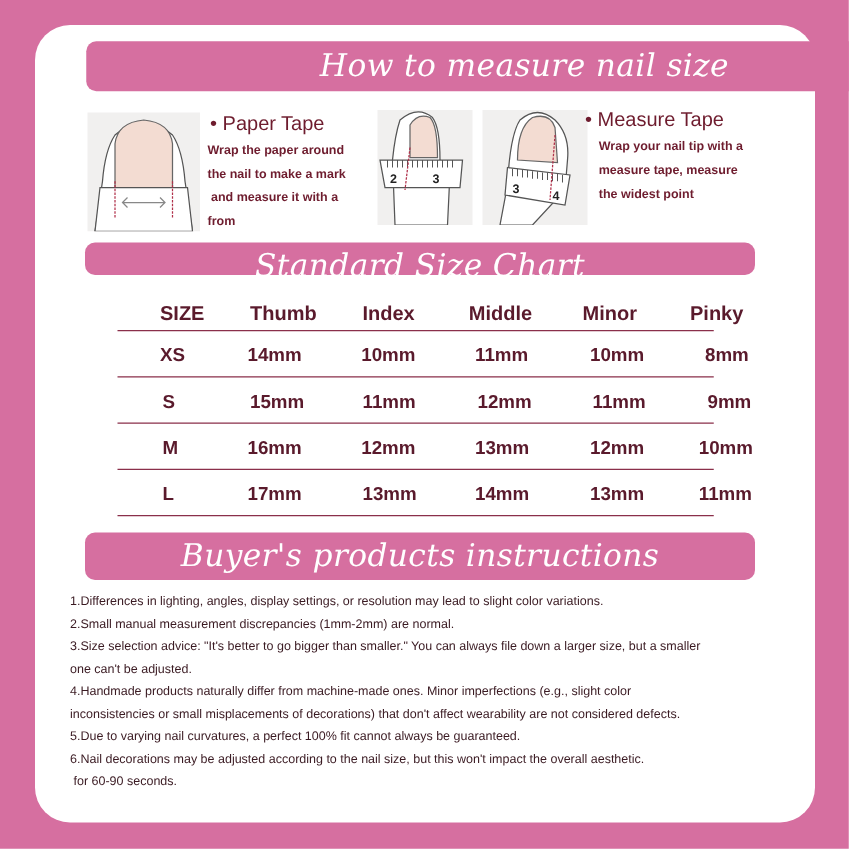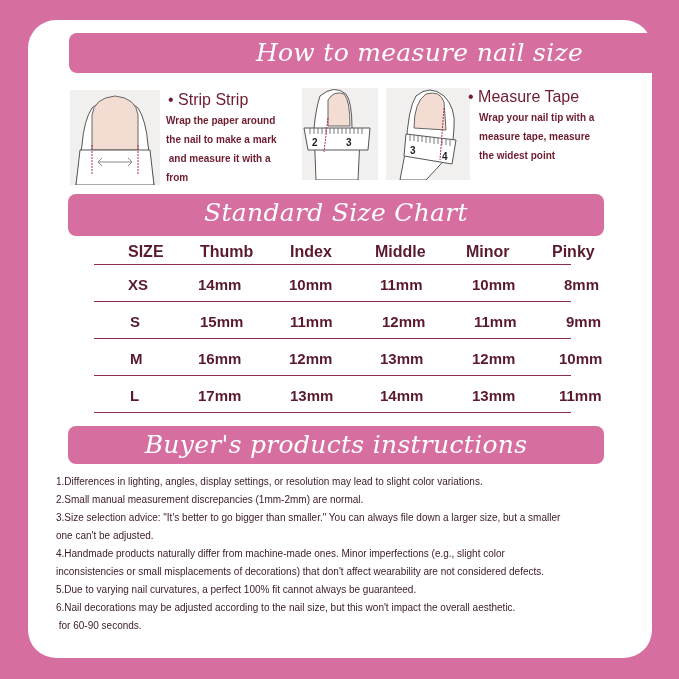--- a/index.html
+++ b/index.html
@@ -26,21 +26,21 @@
     border-radius: 8px;
     color: #fff;
     text-align: center;
     font-family: "DejaVu Serif", serif;
     font-style: italic;
     font-size: 25px;
     line-height: 40px;
     letter-spacing: 0.3px;
   }
   .banner.b1 { top: 33px; height: 40px; left: 69px; width: 645px; padding-left: 28px; }
-  .banner.b2 { top: 194px; height: 42px; line-height: 38px; left: 68px; width: 536px; }
+  .banner.b2 { top: 194px; height: 26px; line-height: 38px; left: 68px; width: 536px; }
   .banner.b3 { top: 426px; height: 38px; line-height: 38px; left: 68px; width: 536px; }
 
   .illus {
     position: absolute;
     background: #f1f0ef;
   }
   .illus svg { display: block; }
   .method-title {
     position: absolute;
     color: #6e1c2e;
@@ -100,21 +100,21 @@
 <div class="illus" style="left:70px; top:90px; width:90px; height:95px;">
   <svg width="90" height="95" viewBox="0 0 90 95">
     <path d="M6 95 L12 55 Q14 30 22 18 Q45 -2 68 18 Q76 30 78 55 L84 95" fill="#fff" stroke="#555" stroke-width="1"></path>
     <path d="M22 60 L22 25 Q24 8 45 6 Q66 8 68 25 L68 60 Z" fill="#f3dcd2" stroke="#666" stroke-width="1"></path>
     <path d="M10 60 L80 60 L84 95 L6 95 Z" fill="#fff" stroke="#555" stroke-width="1"></path>
     <line x1="22" y1="55" x2="22" y2="85" stroke="#b0304a" stroke-width="1" stroke-dasharray="2,1"></line>
     <line x1="68" y1="55" x2="68" y2="85" stroke="#b0304a" stroke-width="1" stroke-dasharray="2,1"></line>
     <path d="M28 72 L62 72 M32 68 L28 72 L32 76 M58 68 L62 72 L58 76" stroke="#888" fill="none" stroke-width="1"></path>
   </svg>
 </div>
-<div class="method-title" style="left:168px; top:91px;">• Strip Strip</div>
+<div class="method-title" style="left:168px; top:91px;">• Paper Tape</div>
 <div class="method-desc" style="left:166px; top:111px;">
   <div>Wrap the paper around</div>
   <div>the nail to make a mark</div>
   <div style="white-space:pre"> and measure it with a</div>
   <div>from</div>
 </div>
 
 <div class="illus" style="left:302px; top:88px; width:76px; height:92px;">
   <svg width="76" height="92" viewBox="0 0 76 92">
     <path d="M18 8 Q32 -4 44 6 Q50 14 50 40 L58 50 L56 92 L14 92 L12 40 Q14 20 18 8 Z" fill="#fff" stroke="#555" stroke-width="1"></path>

